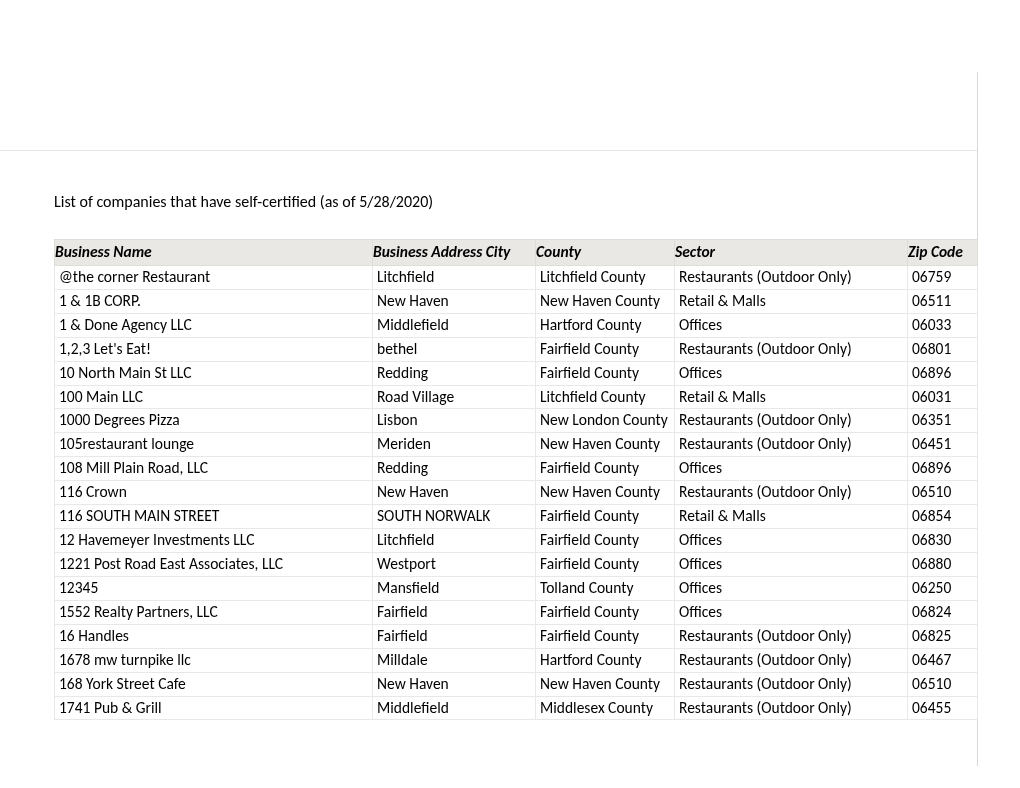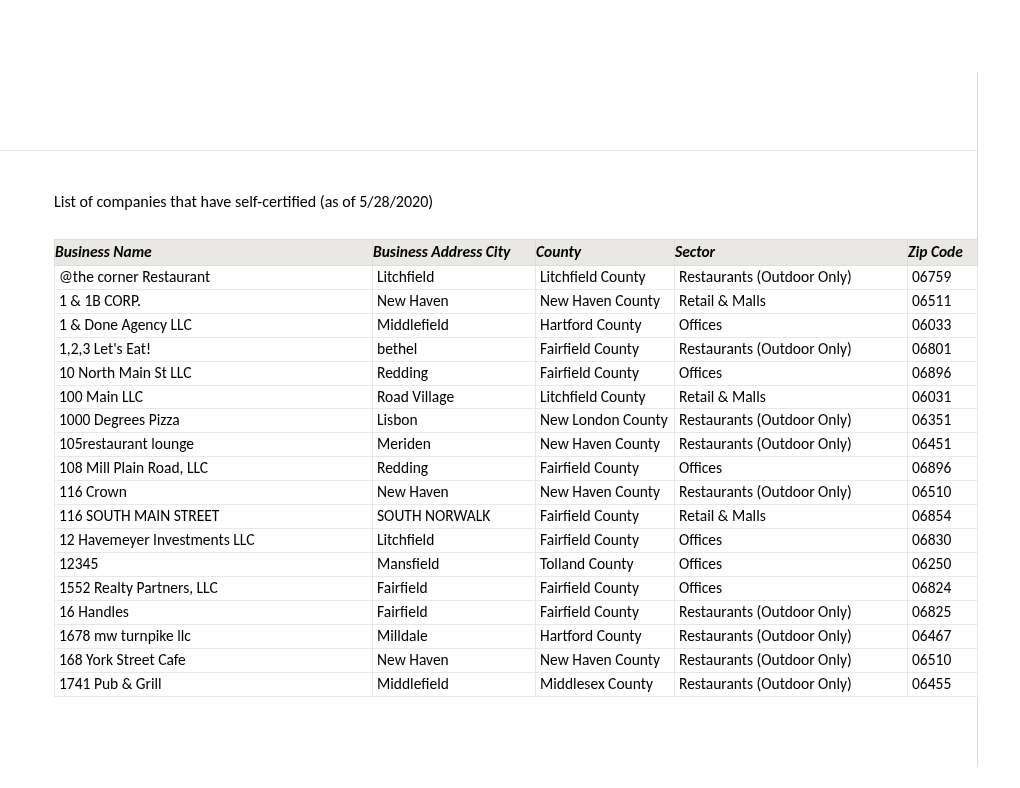--- a/index.html
+++ b/index.html
@@ -181,20 +181,27 @@
             <td>06854</td>
           </tr>
           <tr>
             <td>12 Havemeyer Investments LLC</td>
             <td>Litchfield</td>
             <td>Fairfield County</td>
             <td>Offices</td>
             <td>06830</td>
           </tr>
           <tr>
+            <td>1221 Post Road East Associates, LLC</td>
+            <td>Westport</td>
+            <td>Fairfield County</td>
+            <td>Offices</td>
+            <td>06880</td>
+          </tr>
+          <tr>
             <td>12345</td>
             <td>Mansfield</td>
             <td>Tolland County</td>
             <td>Offices</td>
             <td>06250</td>
           </tr>
           <tr>
             <td>1552 Realty Partners, LLC</td>
             <td>Fairfield</td>
             <td>Fairfield County</td>

